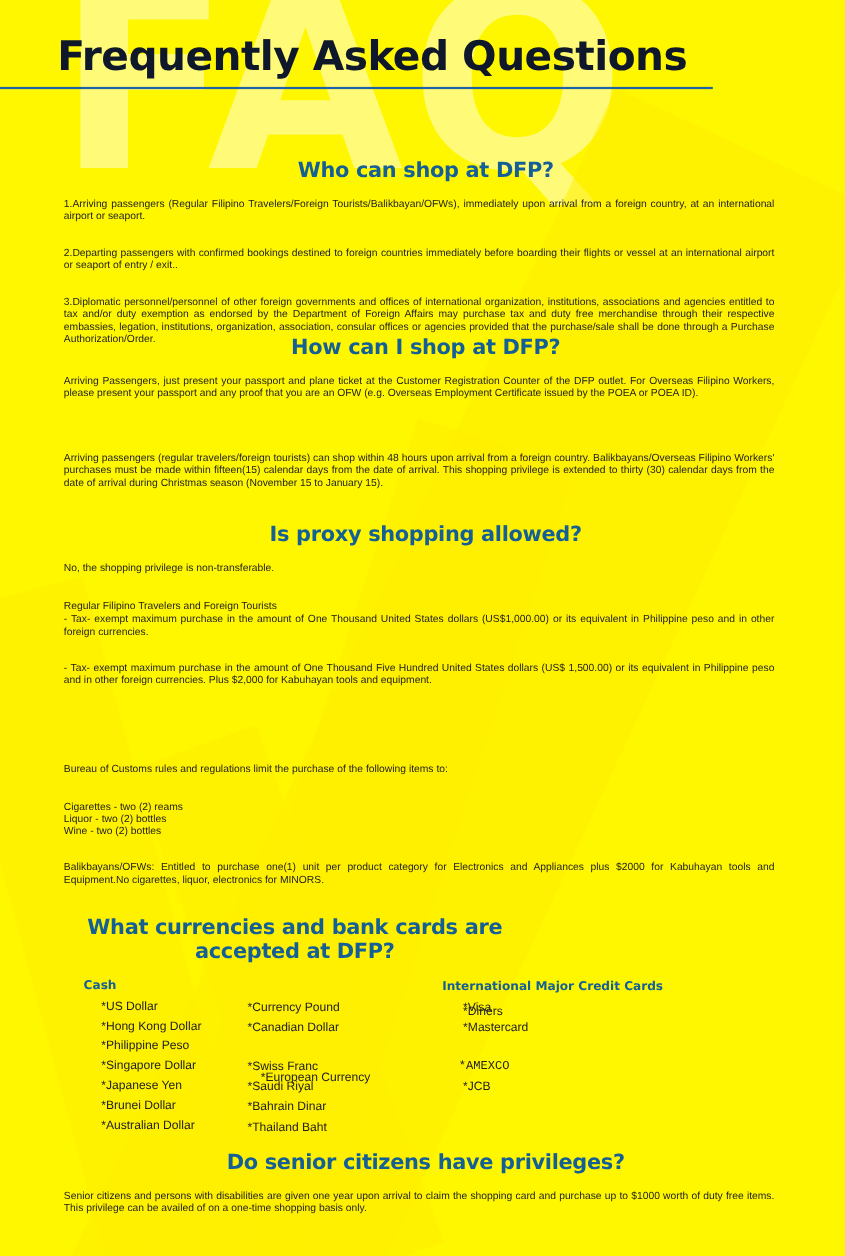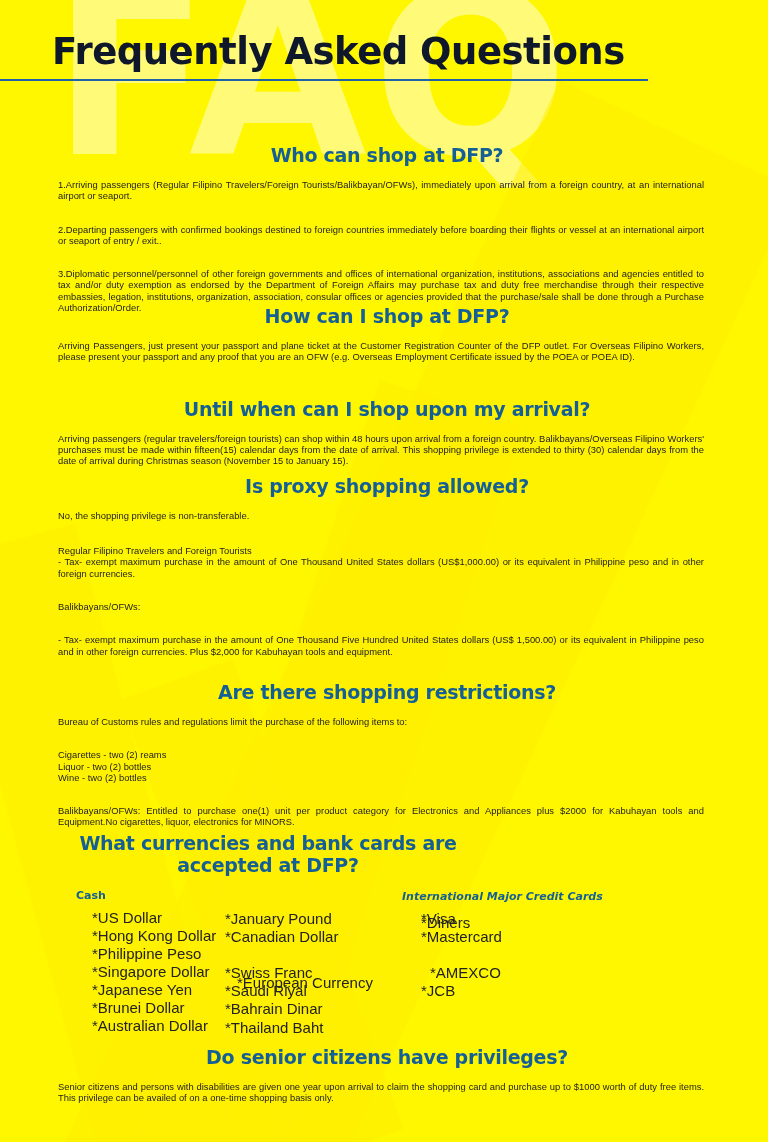--- a/index.html
+++ b/index.html
@@ -72,21 +72,21 @@
     .sub-head {
       font-family: "DejaVu Sans", sans-serif;
       font-weight: bold;
       font-size: 11px;
       color: #135f96;
       position: absolute;
     }
     .cur-item {
       position: absolute;
       font-family: "Liberation Sans", sans-serif;
-      font-size: 15px;
+      font-size: 11px;
       color: #222;
       white-space: nowrap;
     }
   </style>
 </head>
 <body>
 
 <div class="bg-shapes">
   <div class="bg-faq">FAQ</div>
   <div class="stripe" style="left:560px; top:80px; width:260px; height:1200px; transform: rotate(25deg);"></div>
@@ -109,79 +109,76 @@
   </div>
 
   <div class="section" style="top:306px;">
     <h2 class="q">How can I shop at DFP?</h2>
     <div class="a">
       <p>Arriving Passengers, just present your passport and plane ticket at the Customer Registration Counter of the DFP outlet. For Overseas Filipino Workers, please present your passport and any proof that you are an OFW (e.g. Overseas Employment Certificate issued by the POEA or POEA ID).</p>
     </div>
   </div>
 
   <div class="section" style="top:399px;">
-    <h2 class="q">Until when can I shop upon my arrival?</h2>
     <div class="a">
       <p>Arriving passengers (regular travelers/foreign tourists) can shop within 48 hours upon arrival from a foreign country.  Balikbayans/Overseas Filipino Workers' purchases must be made within fifteen(15) calendar days from the date of arrival. This shopping privilege is extended to thirty (30) calendar days from the date of arrival during Christmas season (November 15 to January 15).</p>
     </div>
   </div>
 
   <div class="section" style="top:476px;">
     <h2 class="q">Is proxy shopping allowed?</h2>
     <div class="a">
       <p>No, the shopping privilege is non-transferable.</p>
     </div>
   </div>
 
   <div class="section" style="top:534px;">
     <div class="a">
       <p>Regular Filipino Travelers and Foreign Tourists
  - Tax- exempt maximum purchase in the amount of One Thousand United States dollars (US$1,000.00) or its equivalent in Philippine peso and in other foreign currencies.</p>
-      <p>Balikbayans/OFWs:</p>
       <p> - Tax- exempt maximum purchase in the amount of One Thousand Five Hundred United States dollars (US$ 1,500.00) or its equivalent in Philippine peso and in other foreign currencies. Plus $2,000 for Kabuhayan tools and equipment.</p>
     </div>
   </div>
 
   <div class="section" style="top:682px;">
-    <h2 class="q">Are there shopping restrictions?</h2>
     <div class="a">
       <p>Bureau of Customs rules and regulations limit the purchase of the following items to:</p>
       <p>Cigarettes - two (2) reams
 Liquor - two (2) bottles
 Wine - two (2) bottles</p>
       <p>Balikbayans/OFWs: Entitled to purchase one(1) unit per product category for Electronics and Appliances plus $2000 for Kabuhayan tools and Equipment.No cigarettes, liquor, electronics for MINORS.</p>
     </div>
   </div>
 
   <div class="section" style="top:833px; width:420px;">
     <h2 class="q">What currencies and bank cards are accepted at DFP?</h2>
   </div>
   <div class="sub-head" style="left:76px; top:889px;">Cash</div>
-  <div class="sub-head" style="left:402px; top:890px;font-style:italic;">International Major Credit Cards</div>
+  <div class="sub-head" style="left:402px; top:890px;">International Major Credit Cards</div>
 
   <div class="cur-item" style="left:92px; top:909px;">*US Dollar</div>
   <div class="cur-item" style="left:92px; top:927px;">*Hong Kong Dollar</div>
   <div class="cur-item" style="left:92px; top:945px;">*Philippine Peso</div>
   <div class="cur-item" style="left:92px; top:963px;">*Singapore Dollar</div>
   <div class="cur-item" style="left:92px; top:981px;">*Japanese Yen</div>
   <div class="cur-item" style="left:92px; top:999px;">*Brunei Dollar</div>
   <div class="cur-item" style="left:92px; top:1017px;">*Australian Dollar</div>
 
-  <div class="cur-item" style="left:225px; top:910px;">*January Pound</div>
+  <div class="cur-item" style="left:225px; top:910px;">*Currency Pound</div>
   <div class="cur-item" style="left:225px; top:928px;">*Canadian Dollar</div>
   <div class="cur-item" style="left:225px; top:974px;margin-left:12px;">*European Currency</div>
   <div class="cur-item" style="left:225px; top:964px;">*Swiss Franc</div>
   <div class="cur-item" style="left:225px; top:982px;">*Saudi Riyal</div>
   <div class="cur-item" style="left:225px; top:1000px;">*Bahrain Dinar</div>
   <div class="cur-item" style="left:225px; top:1019px;">*Thailand Baht</div>
 
   <div class="cur-item" style="left:421px; top:910px;">*Visa</div>
   <div class="cur-item" style="left:421px; top:928px;">*Mastercard</div>
   <div class="cur-item" style="left:421px; top:914px;">*Diners</div>
-  <div class="cur-item" style="left:430px; top:964px;">*AMEXCO</div>
+  <div class="cur-item" style="left:417px; top:964px;font-family:Liberation Mono, monospace;">*AMEXCO</div>
   <div class="cur-item" style="left:421px; top:982px;">*JCB</div>
 
   <div class="section" style="top:1047px;">
     <h2 class="q">Do senior citizens have privileges?</h2>
     <div class="a">
       <p>Senior citizens and persons with disabilities are given one year upon arrival to claim the shopping card and purchase up to $1000 worth of duty free items. This privilege can be availed of on a one-time shopping basis only.</p>
     </div>
   </div>
 </div>
 

